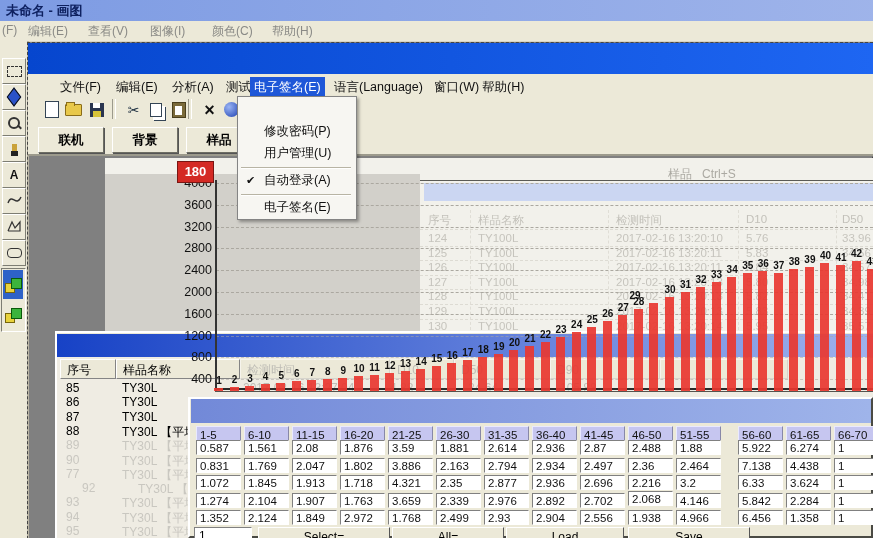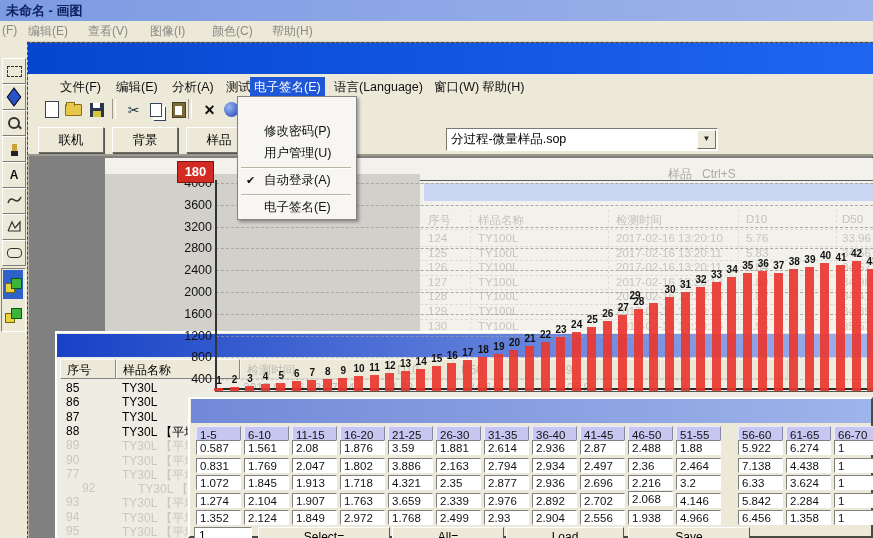--- a/index.html
+++ b/index.html
@@ -36,21 +36,21 @@
   .app-menuitem{position:absolute;top:3px;font-size:12.5px;color:#101010;padding:2px 4px;}
   .app-menuitem.active{background:#1e57d8;color:#fff;}
   .app-toolbar{left:28px;top:96px;width:845px;height:28px;background:#ece9d8;
     border-bottom:1px solid #cfccbc;}
   .tbico{position:absolute;top:4px;width:19px;height:19px;display:flex;align-items:center;justify-content:center;}
   .tbsep{position:absolute;top:3px;width:2px;height:20px;border-left:1px solid #9c9a8c;border-right:1px solid #fff;}
   .app-btnrow{left:28px;top:124px;width:845px;height:30px;background:#ece9d8;
     border-bottom:2px solid #9c9a8c;}
   .mode-btn{position:absolute;top:3px;width:64px;height:24px;background:#ece9d8;
     border:1px solid;border-color:#fff #6d6d63 #6d6d63 #fff;box-shadow:1px 1px 0 #555;
-    font-size:12.5px;text-align:center;line-height:24px;}
+    font-size:12.5px;text-align:center;line-height:24px;font-weight:bold;}
   .combo{position:absolute;left:418px;top:4px;width:266px;height:21px;background:#fff;
     border:1px solid;border-color:#7a7a70 #fff #fff #7a7a70;font-size:12.5px;line-height:20px;padding-left:4px;}
   .combo-arrow{position:absolute;right:1px;top:1px;width:17px;height:17px;background:#ece9d8;
     border:1px solid;border-color:#fff #6d6d63 #6d6d63 #fff;font-size:8px;text-align:center;line-height:16px;color:#222;}
   
   .chart-bg{left:105px;top:158px;width:768px;height:176px;background:#f2f1eb;}
   .chart-topline{left:105px;top:180px;width:768px;height:1px;background:#5a5a55;}
   .blue-band{left:424px;top:183px;width:449px;height:18px;background:#cbd6f2;}
   .ghost-hdr{position:absolute;font-size:11.5px;color:#c3c1ba;}
   .ghost-cell{position:absolute;font-size:11.5px;color:#c6c4bd;white-space:nowrap;}
@@ -233,24 +233,20 @@
     <div class="tbico" style="left:172px">
       <span class="i-x">×</span>
     </div>
     <div class="tbico" style="left:194px">
       <div class="i-sphere"></div>
     </div>
     <div class="tbsep" style="left:84px"></div>
     <div class="tbsep" style="left:160px"></div>
   </div>
 <div class="abs app-btnrow" id="appBtnRow">
-  <div class="combo">
-    <span>分过程-微量样品.sop</span>
-    <span class="combo-arrow">▼</span>
-  </div>
 <div class="mode-btn" style="left:10px">联机</div>
     <div class="mode-btn" style="left:84px">背景</div>
     <div class="mode-btn" style="left:158px">样品</div>
   </div>
 
 <div class="abs chart-bg"></div>
 <div class="abs blue-band"></div>
 <div class="abs chart-topline"></div>
 <div id="ghostMenuHint" style="position:absolute;left:668px;top:166px;font-size:12px;color:#aba9a2;">
   <span>样品</span>&nbsp;&nbsp;

